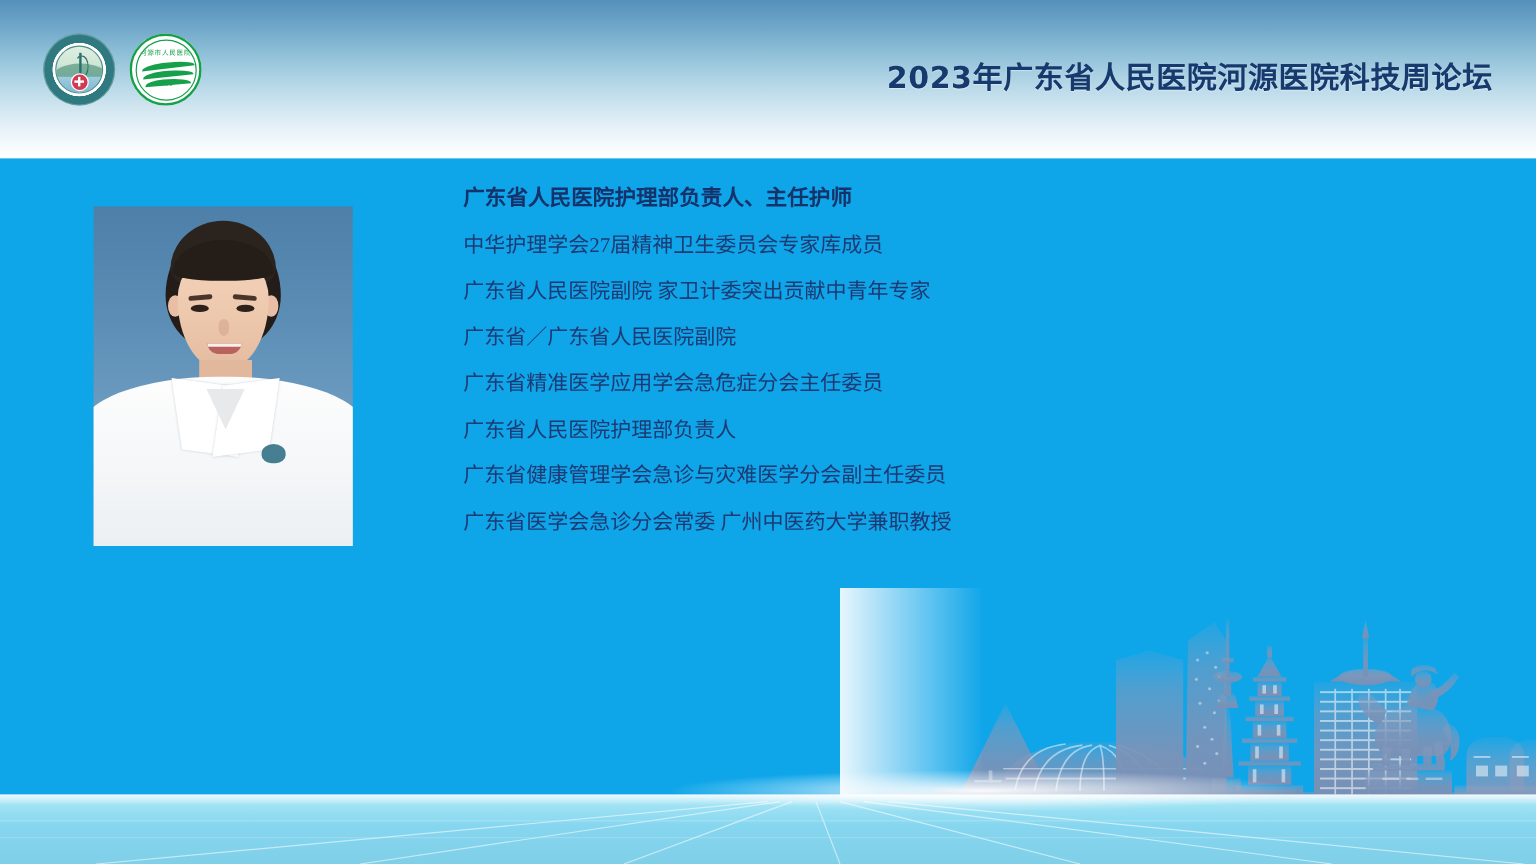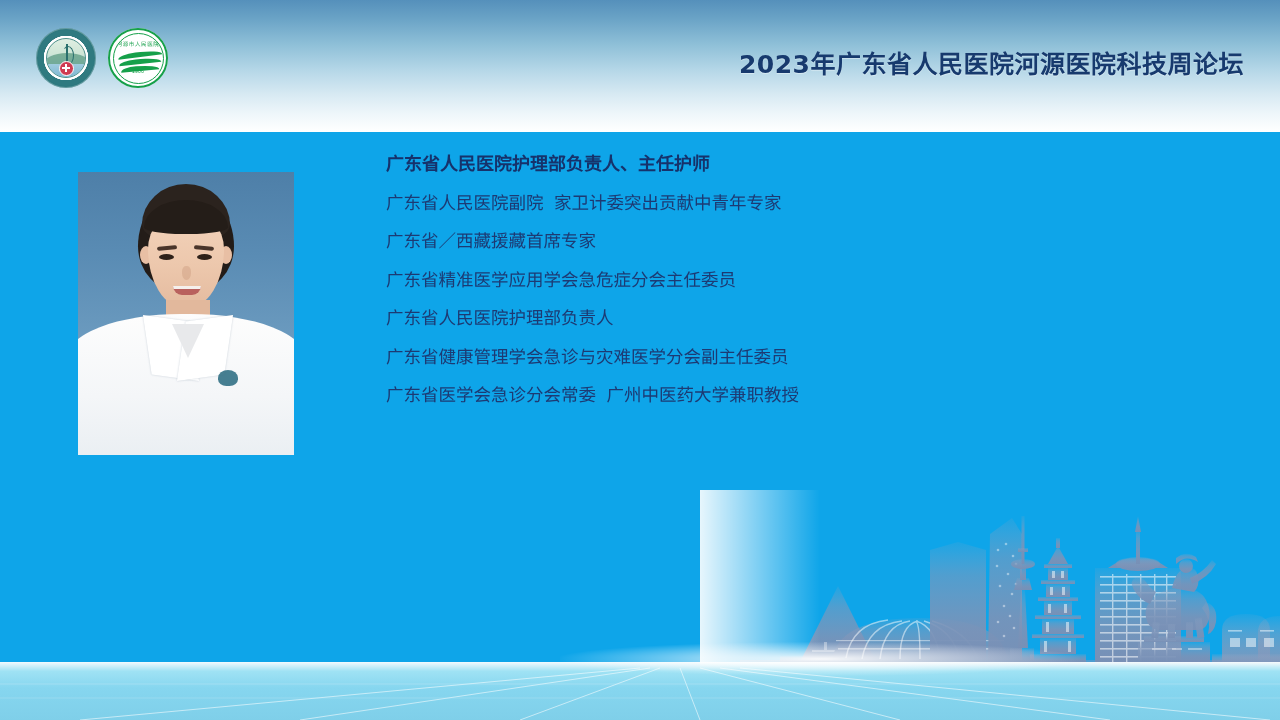--- a/index.html
+++ b/index.html
@@ -329,21 +329,21 @@
     left: 386px;
     top: 146px;
     width: 840px;
     z-index: 3;
   }
   .cred-line {
     font-size: 17.5px;
     line-height: 38.5px;
     color: #1d3a73;
     white-space: nowrap;
-    font-family: Liberation Mono, monospace;
+    font-family: Liberation Serif, serif;
   }
   .cred-line.is-title {
     font-weight: bold;
     color: #16326b;
     font-size: 18px;
   }
 
   
   .skyline {
     position: absolute;
@@ -628,21 +628,22 @@
       <div class="coat"></div>
       <div class="collar-l"></div>
       <div class="collar-r"></div>
       <div class="vneck"></div>
       <div class="badge"></div>
     </div>
   </div>
 
   <div class="credentials">
     <div class="cred-line is-title">广东省人民医院护理部负责人、主任护师</div>
+    <div class="cred-line">中华护理学会27届精神卫生委员会专家库成员</div>
     <div class="cred-line">广东省人民医院副院  家卫计委突出贡献中青年专家</div>
-    <div class="cred-line">广东省／西藏援藏首席专家</div>
+    <div class="cred-line">广东省／广东省人民医院副院</div>
     <div class="cred-line">广东省精准医学应用学会急危症分会主任委员</div>
     <div class="cred-line">广东省人民医院护理部负责人</div>
     <div class="cred-line">广东省健康管理学会急诊与灾难医学分会副主任委员</div>
     <div class="cred-line">广东省医学会急诊分会常委  广州中医药大学兼职教授</div>
   </div>
 
 </div>
 
 </body></html>

